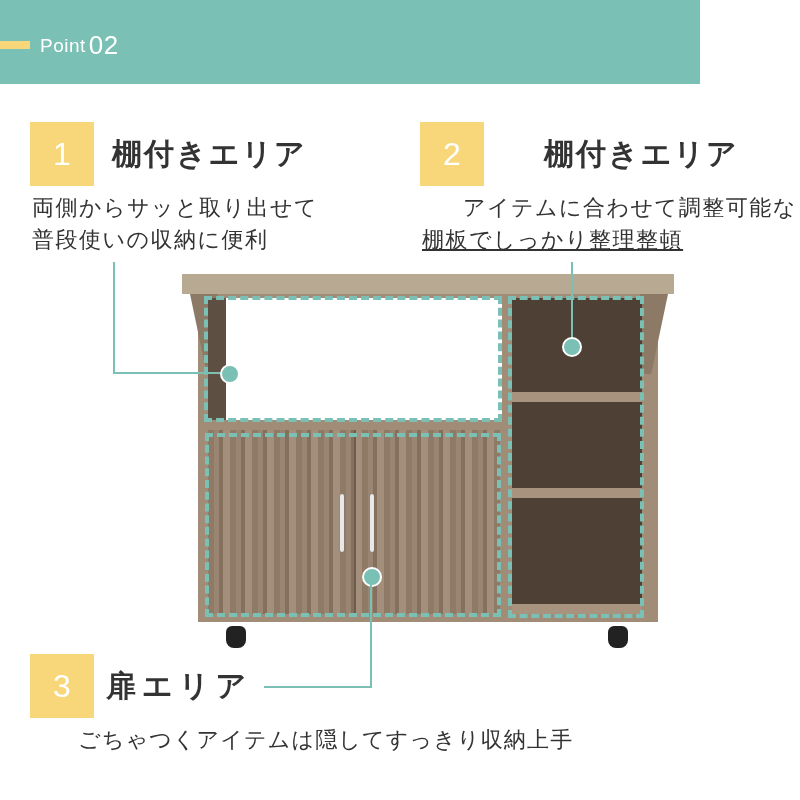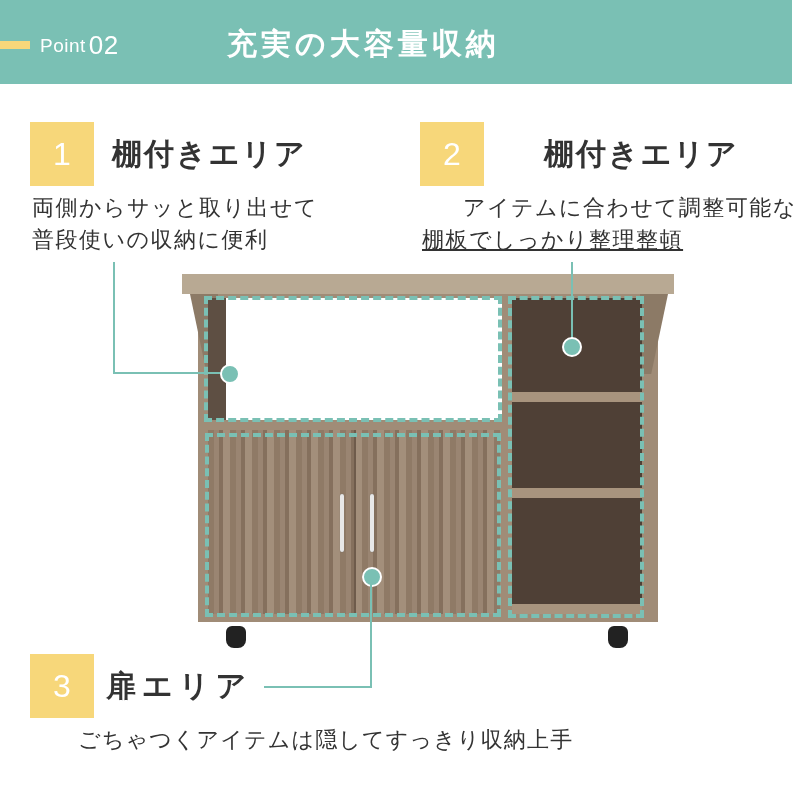--- a/index.html
+++ b/index.html
@@ -1,18 +1,18 @@
 <!DOCTYPE html>
 <html><head>
 <meta charset="utf-8">
 <style>
   html, body { margin:0; padding:0; }
   body { width:800px; height:800px; background:#ffffff; position:relative; overflow:hidden;
          font-family:"DejaVu Sans", sans-serif; color:#333; }
-  .header { position:absolute; left:0; top:0; width:792px; height:84px; background:#7ac0b4; }
+  .header { position:absolute; left:0; top:0; width:700px; height:84px; background:#7ac0b4; }
   .header-bar { position:absolute; left:0; top:41px; width:30px; height:8px; background:#f7d77a; }
   .point-label { position:absolute; left:40px; top:30px; color:#fff; font-size:19px; font-family:"Liberation Sans", sans-serif; letter-spacing:0.5px; }
   .point-label .num { font-size:26px; margin-left:3px; vertical-align:-2px; }
   .header-title { position:absolute; left:227px; top:24px; color:#fff; font-size:30px; font-weight:bold; letter-spacing:4px; }
 
   .badge { position:absolute; width:64px; height:64px; background:#f7d77a; color:#fff;
            font-family:"Liberation Sans", sans-serif; font-size:32px; text-align:center; line-height:64px; }
   .sec-title { position:absolute; font-size:30px; font-weight:bold; color:#333; letter-spacing:2px; }
   .sec-desc { position:absolute; font-size:22px; color:#333; line-height:32px; letter-spacing:1.5px; }
 
@@ -37,21 +37,20 @@
   .dash { position:absolute; border:4px dashed #7ac0b4; outline:2px solid rgba(255,255,255,0.0); box-sizing:border-box; }
 </style>
 </head>
 <body>
 
 <div class="header">
   <div class="header-bar"></div>
   <div class="point-label">
     <span>Point</span><span class="num">02</span>
   </div>
-  <div class="header-title">充実の大容量収納</div>
 </div>
 
 <div class="badge" style="left:30px;top:122px;">1</div>
 <div class="sec-title" style="left:112px;top:134px;">棚付きエリア</div>
 <div class="sec-desc" style="left:32px;top:192px;">両側からサッと取り出せて</div>
 <div class="sec-desc" style="left:32px;top:224px;">普段使いの収納に便利</div>
 
 <div class="badge" style="left:420px;top:122px;">2</div>
 <div class="sec-title" style="left:500px;top:134px;margin-left:44px;">棚付きエリア</div>
 <div class="sec-desc" style="left:422px;top:192px;margin-left:41px;">アイテムに合わせて調整可能な</div>

